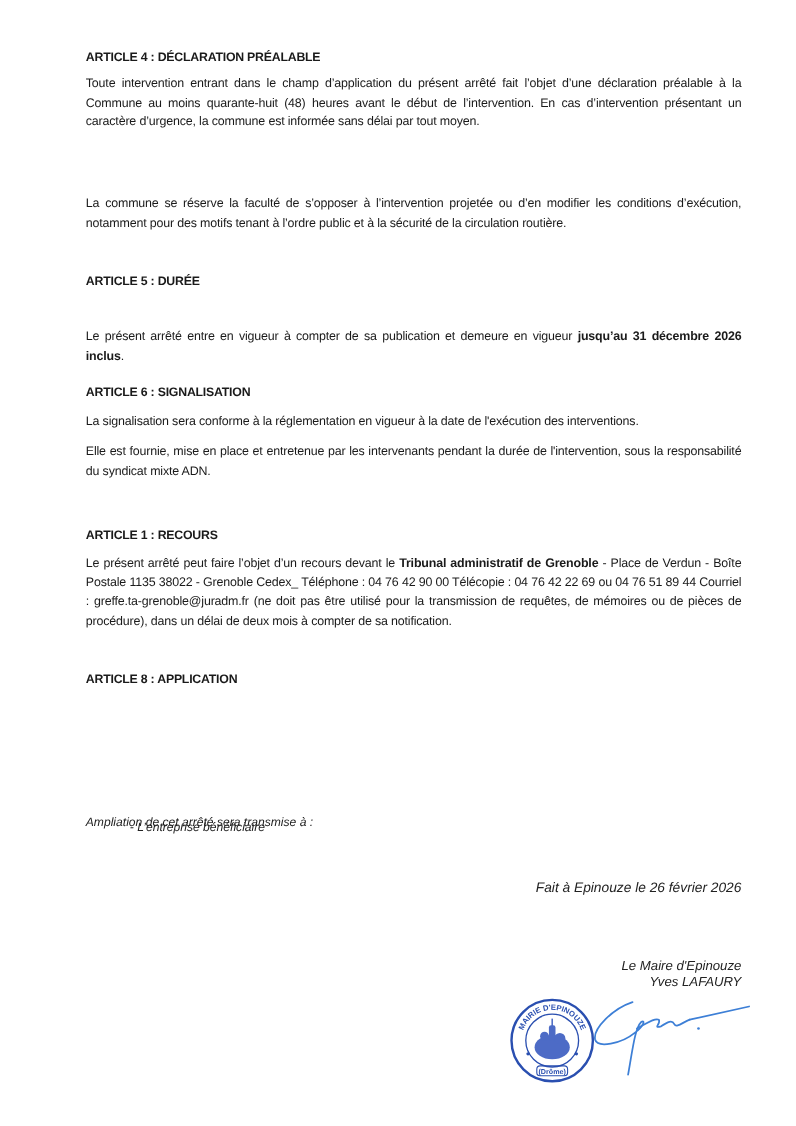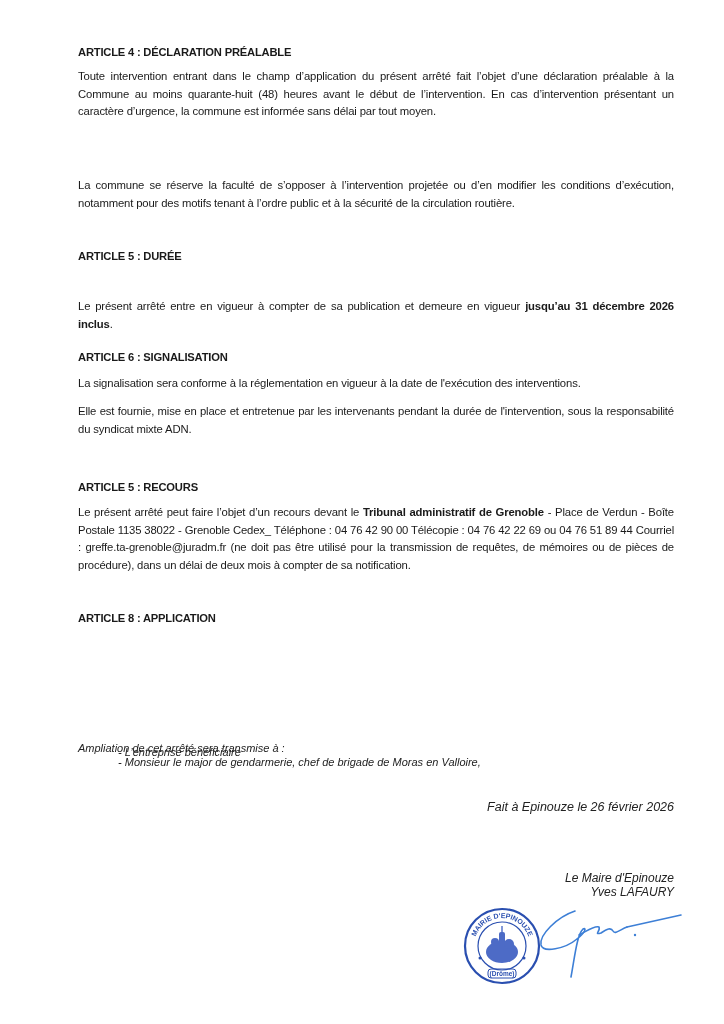--- a/index.html
+++ b/index.html
@@ -37,27 +37,26 @@
   <div class="para" style="top:68px;">Toute intervention entrant dans le champ d’application du présent arrêté fait l’objet d’une déclaration préalable à la Commune au moins quarante-huit (48) heures avant le début de l’intervention. En cas d’intervention présentant un caractère d’urgence, la commune est informée sans délai par tout moyen.</div>
   <div class="para" style="top:177px;">La commune se réserve la faculté de s’opposer à l’intervention projetée ou d’en modifier les conditions d’exécution, notamment pour des motifs tenant à l’ordre public et à la sécurité de la circulation routière.</div>
 
   <div class="heading" style="top:250px;">ARTICLE 5 : DURÉE</div>
   <div class="para" style="top:274px;margin-top:24px;"><span>Le présent arrêté entre en vigueur à compter de sa publication et demeure en vigueur </span><b>jusqu’au 31 décembre 2026 inclus</b><span>.</span></div>
 
   <div class="heading" style="top:351px;">ARTICLE 6 : SIGNALISATION</div>
   <div class="para" style="top:375px;">La signalisation sera conforme à la réglementation en vigueur à la date de l'exécution des interventions.</div>
   <div class="para" style="top:403px;">Elle est fournie, mise en place et entretenue par les intervenants pendant la durée de l'intervention, sous la responsabilité du syndicat mixte ADN.</div>
 
-  <div class="heading" style="top:481px;">ARTICLE 5 : RECOURS</div>
+  <div class="heading" style="top:481px;">ARTICLE 1 : RECOURS</div>
   <div class="para" style="top:504px;"><span>Le présent arrêté peut faire l’objet d’un recours devant le </span><b>Tribunal administratif de Grenoble</b><span> - Place de Verdun - Boîte Postale 1135 38022 - Grenoble Cedex_ Téléphone : 04 76 42 90 00 Télécopie : 04 76 42 22 69 ou 04 76 51 89 44 Courriel : greffe.ta-grenoble@juradm.fr (ne doit pas être utilisé pour la transmission de requêtes, de mémoires ou de pièces de procédure), dans un délai de deux mois à compter de sa notification.</span></div>
 
   <div class="heading" style="top:612px;">ARTICLE 8 : APPLICATION</div>
 
   <div class="ital" style="left:78px; top:742px;">Ampliation de cet arrêté sera transmise à :</div>
-  <div class="ital" style="left:118px; top:756px;">- Monsieur le major de gendarmerie, chef de brigade de Moras en Valloire,</div>
   <div class="ital" style="left:118px; top:746px;">- L’entreprise bénéficiaire</div>
 
   <div class="right" style="top:800px; font-size:12.5px;">Fait à Epinouze le 26 février 2026</div>
   <div class="right" style="top:871px; font-size:12px; line-height:14px;text-align:right;">
     <div>Le Maire d'Epinouze</div>
     <div>Yves LAFAURY</div>
   </div>
 
   <svg class="seal" viewBox="0 0 80 80">
     <defs>

